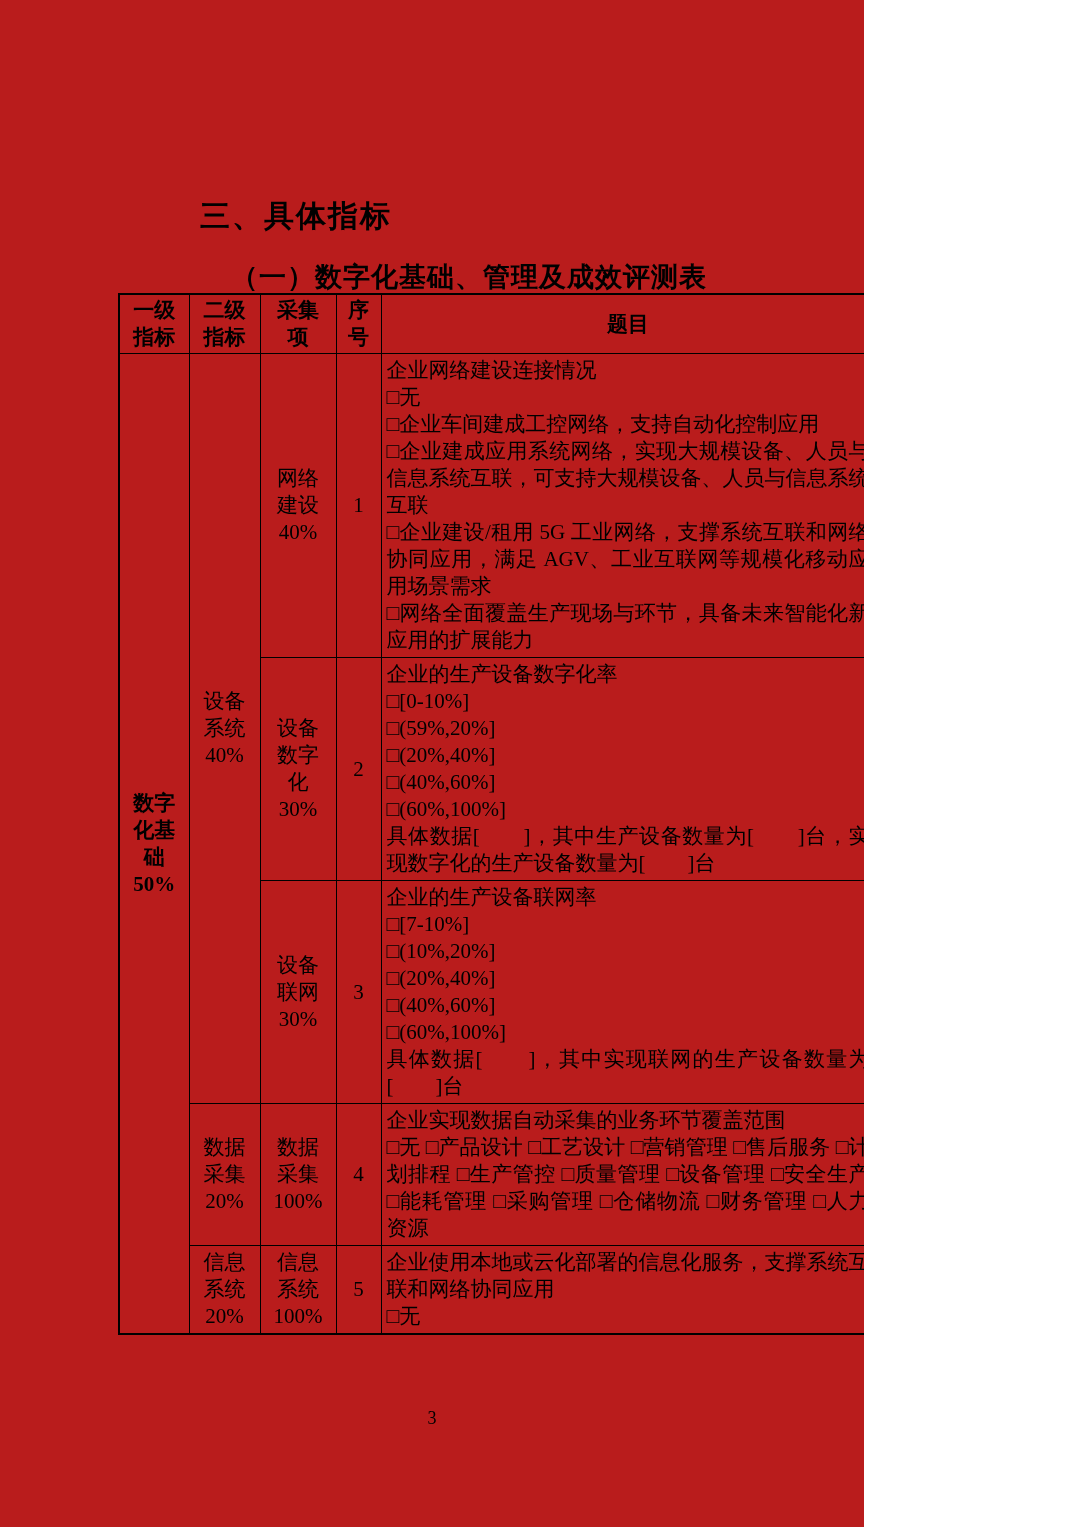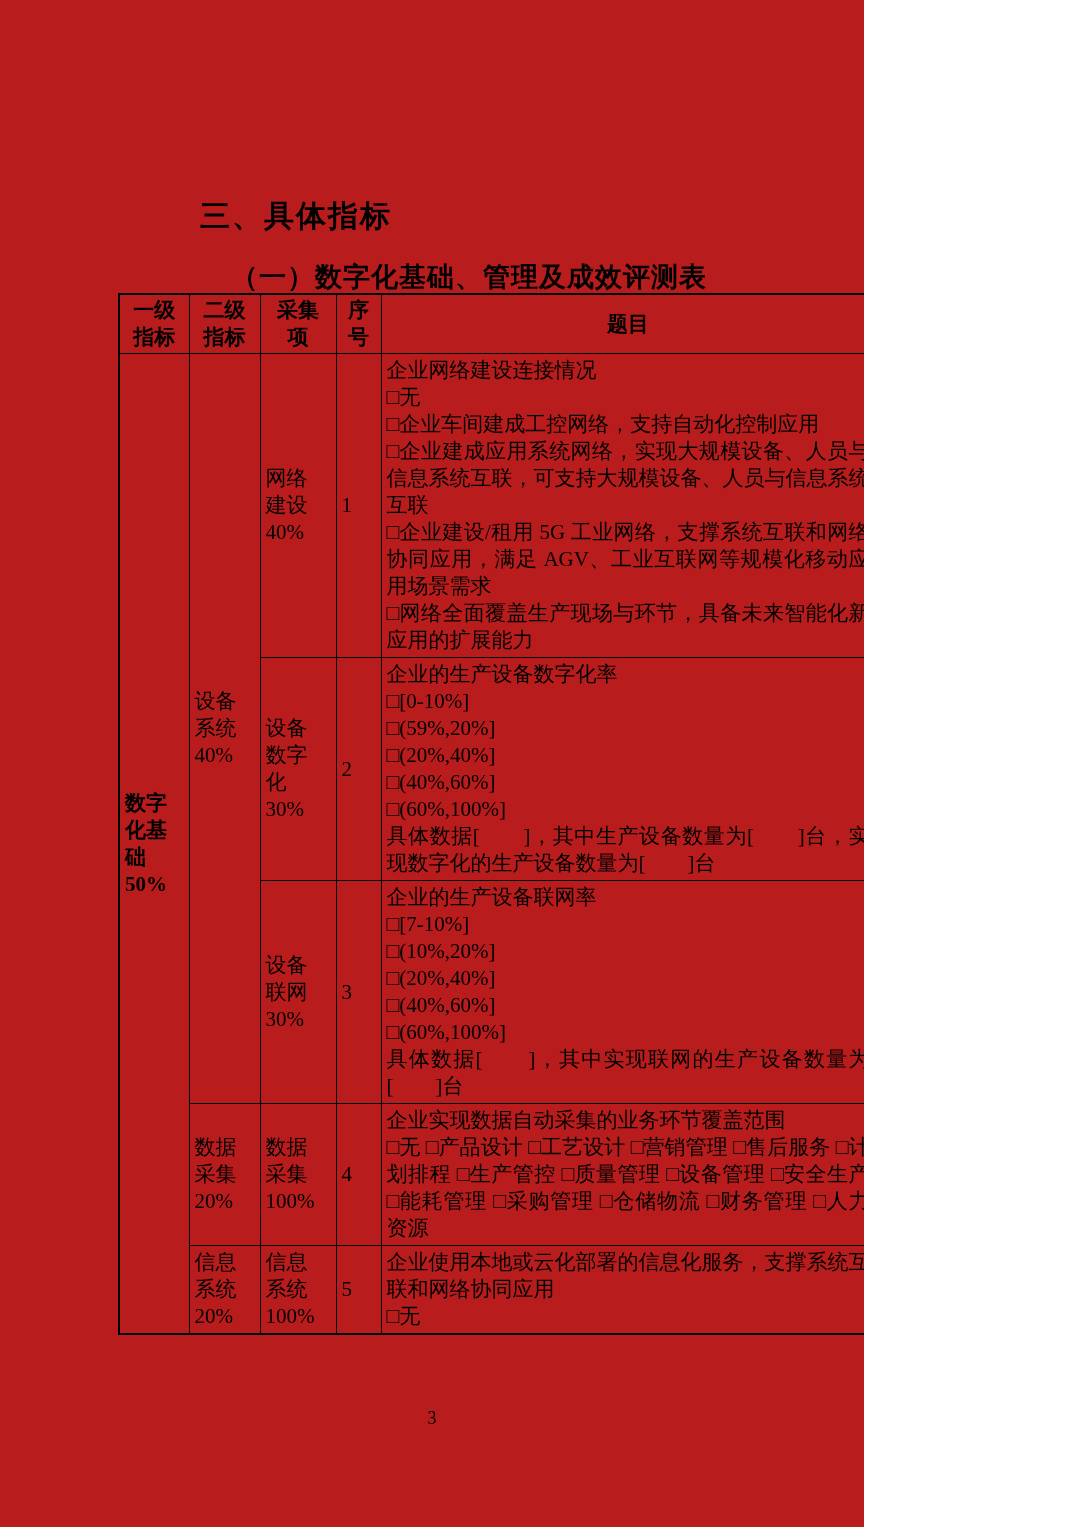--- a/index.html
+++ b/index.html
@@ -50,20 +50,21 @@
     padding: 3px 5px;
   }
   table.eval th {
     font-weight: bold;
     text-align: center;
     white-space: pre-line;
     height: 56px;
     padding: 2px;
   }
   td.center {
+    text-align: center;
     white-space: pre-line;
   }
   td.bold { font-weight: bold; }
   td.question {
     text-align: justify;
     white-space: pre-line;
     padding: 4px 10px 6px 12px;
     vertical-align: middle;
   }
   .page-number {

